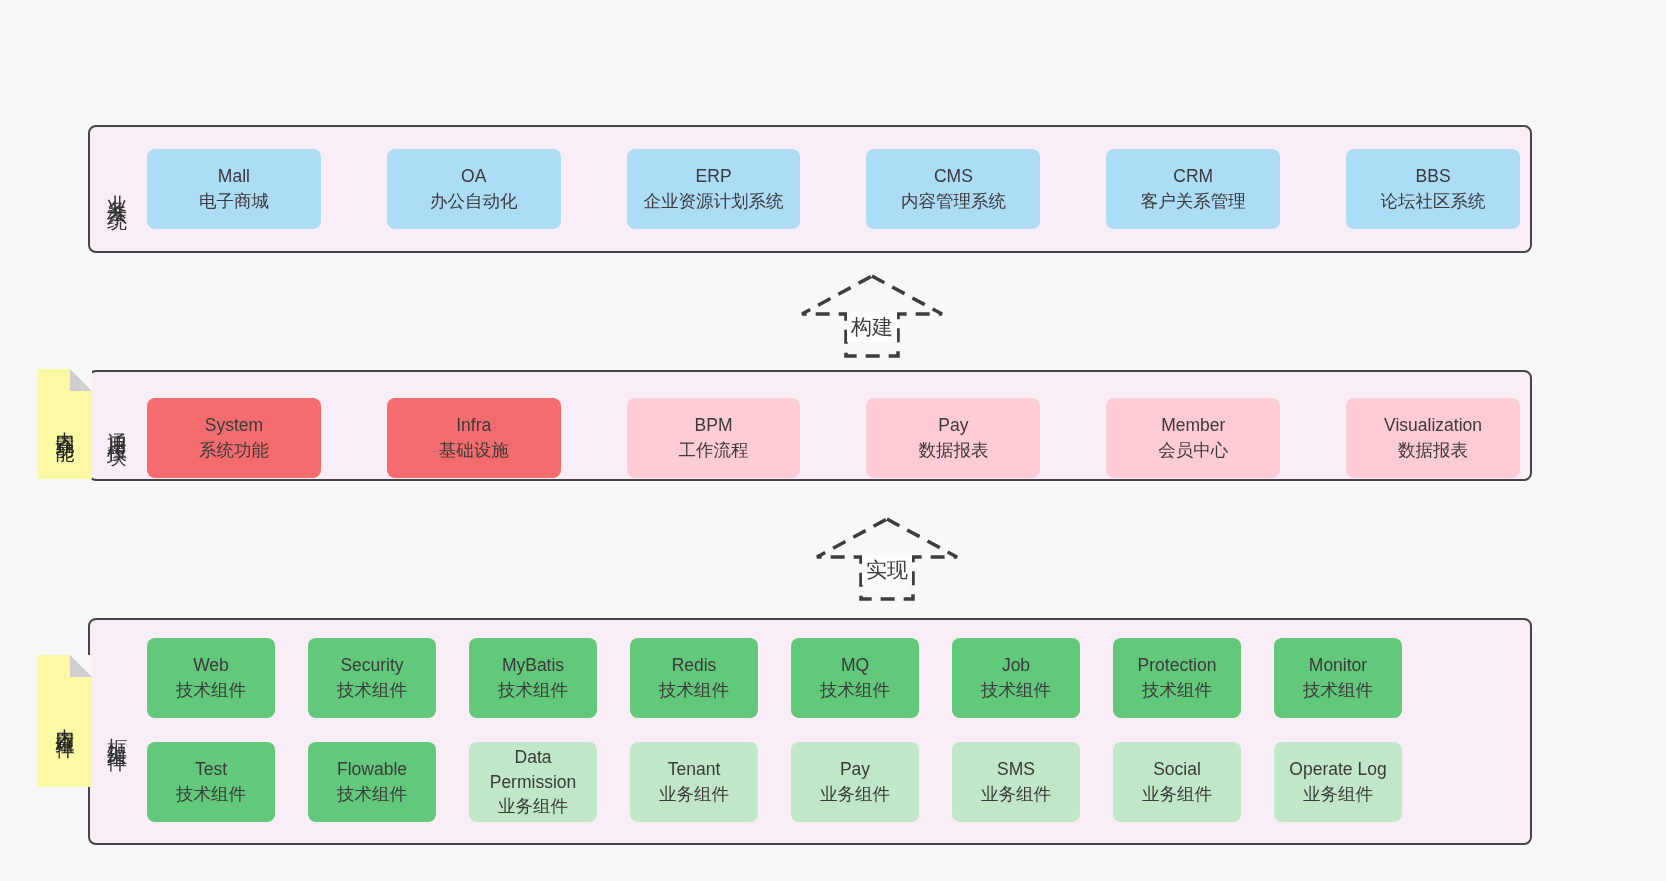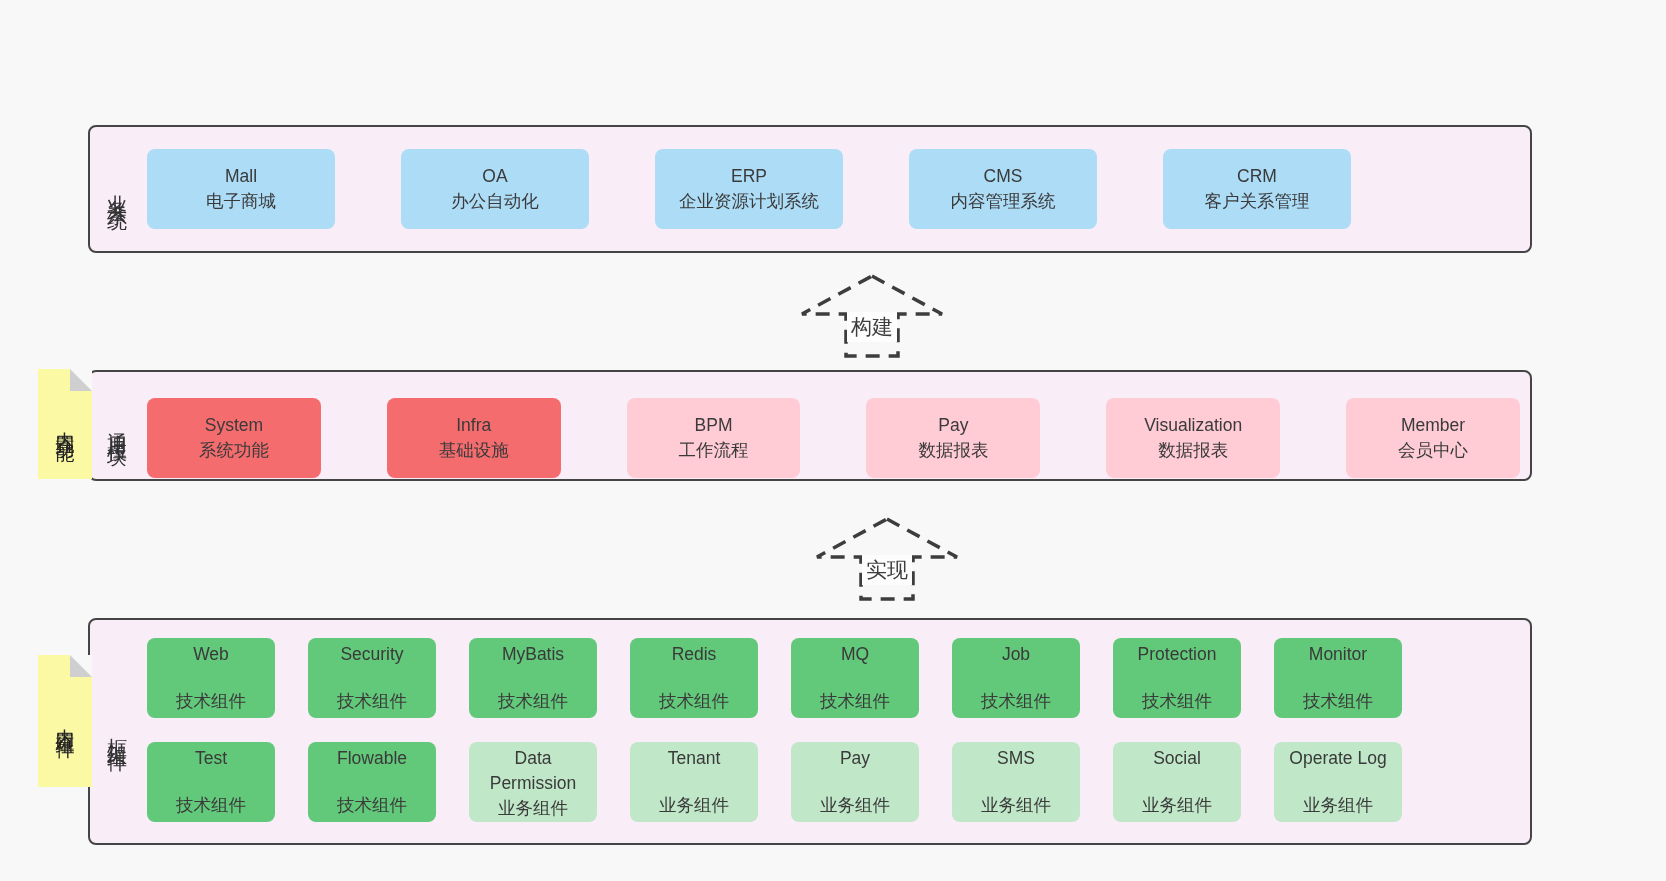--- a/index.html
+++ b/index.html
@@ -35,21 +35,21 @@
   .row{display:flex;}
   .row.wide{gap:66px;}
   .row.narrow{gap:33px;}
   .box{
     height:80px;border-radius:8px;
     display:flex;flex-direction:column;align-items:center;justify-content:center;
     text-align:center;line-height:1.42;font-size:17.5px;color:#3a3a3a;
     padding:4px 6px;
   }
   .row.wide .box{width:188px;}
-  .row.narrow .box{width:128px;justify-content:space-between;}
+  .row.narrow .box{width:128px;}
   .v-blue{background:var(--blue);}
   .v-red{background:var(--red);}
   .v-pink{background:var(--pink);}
   .v-green{background:var(--green);}
   .v-green-light{background:var(--green_light);}
   .box-title,.box-sub{white-space:pre-wrap;}
   .sticky{
     position:absolute;left:38px;width:54px;
     background:var(--sticky_yellow);z-index:3;
   }
@@ -92,20 +92,24 @@
         <div class="box-sub">企业资源计划系统</div>
       </div>
       <div class="box v-blue">
         <div class="box-title">CMS</div>
         <div class="box-sub">内容管理系统</div>
       </div>
       <div class="box v-blue">
         <div class="box-title">CRM</div>
         <div class="box-sub">客户关系管理</div>
       </div>
+      <div class="box v-blue">
+        <div class="box-title">BBS</div>
+        <div class="box-sub">论坛社区系统</div>
+      </div>
     </div>
   </div>
 </section>
 
 <div class="arrow-wrap" style="left:800px;top:274px;">
   <svg viewBox="0 0 144 84">
     <path d="M72 2 L142 40 L98 40 L98 82 L46 82 L46 40 L2 40 Z" fill="none" stroke="#3d3d3d" stroke-width="3.5" stroke-dasharray="14 9"></path>
   </svg>
   <div class="arrow-label">构建</div>
 </div>
@@ -126,26 +130,26 @@
       </div>
       <div class="box v-pink">
         <div class="box-title">BPM</div>
         <div class="box-sub">工作流程</div>
       </div>
       <div class="box v-pink">
         <div class="box-title">Pay</div>
         <div class="box-sub">数据报表</div>
       </div>
       <div class="box v-pink">
+        <div class="box-title">Member</div>
+        <div class="box-sub">会员中心</div>
+      </div>
+      <div class="box v-pink">
         <div class="box-title">Visualization</div>
         <div class="box-sub">数据报表</div>
-      </div>
-      <div class="box v-pink">
-        <div class="box-title">Member</div>
-        <div class="box-sub">会员中心</div>
       </div>
     </div>
   </div>
 </section>
 
 <div class="sticky" style="top:369px;height:110px;">
   <div class="fold"></div>
   <div class="sticky-label-wrap">
     <div class="vlabel">内置功能</div>
   </div>

